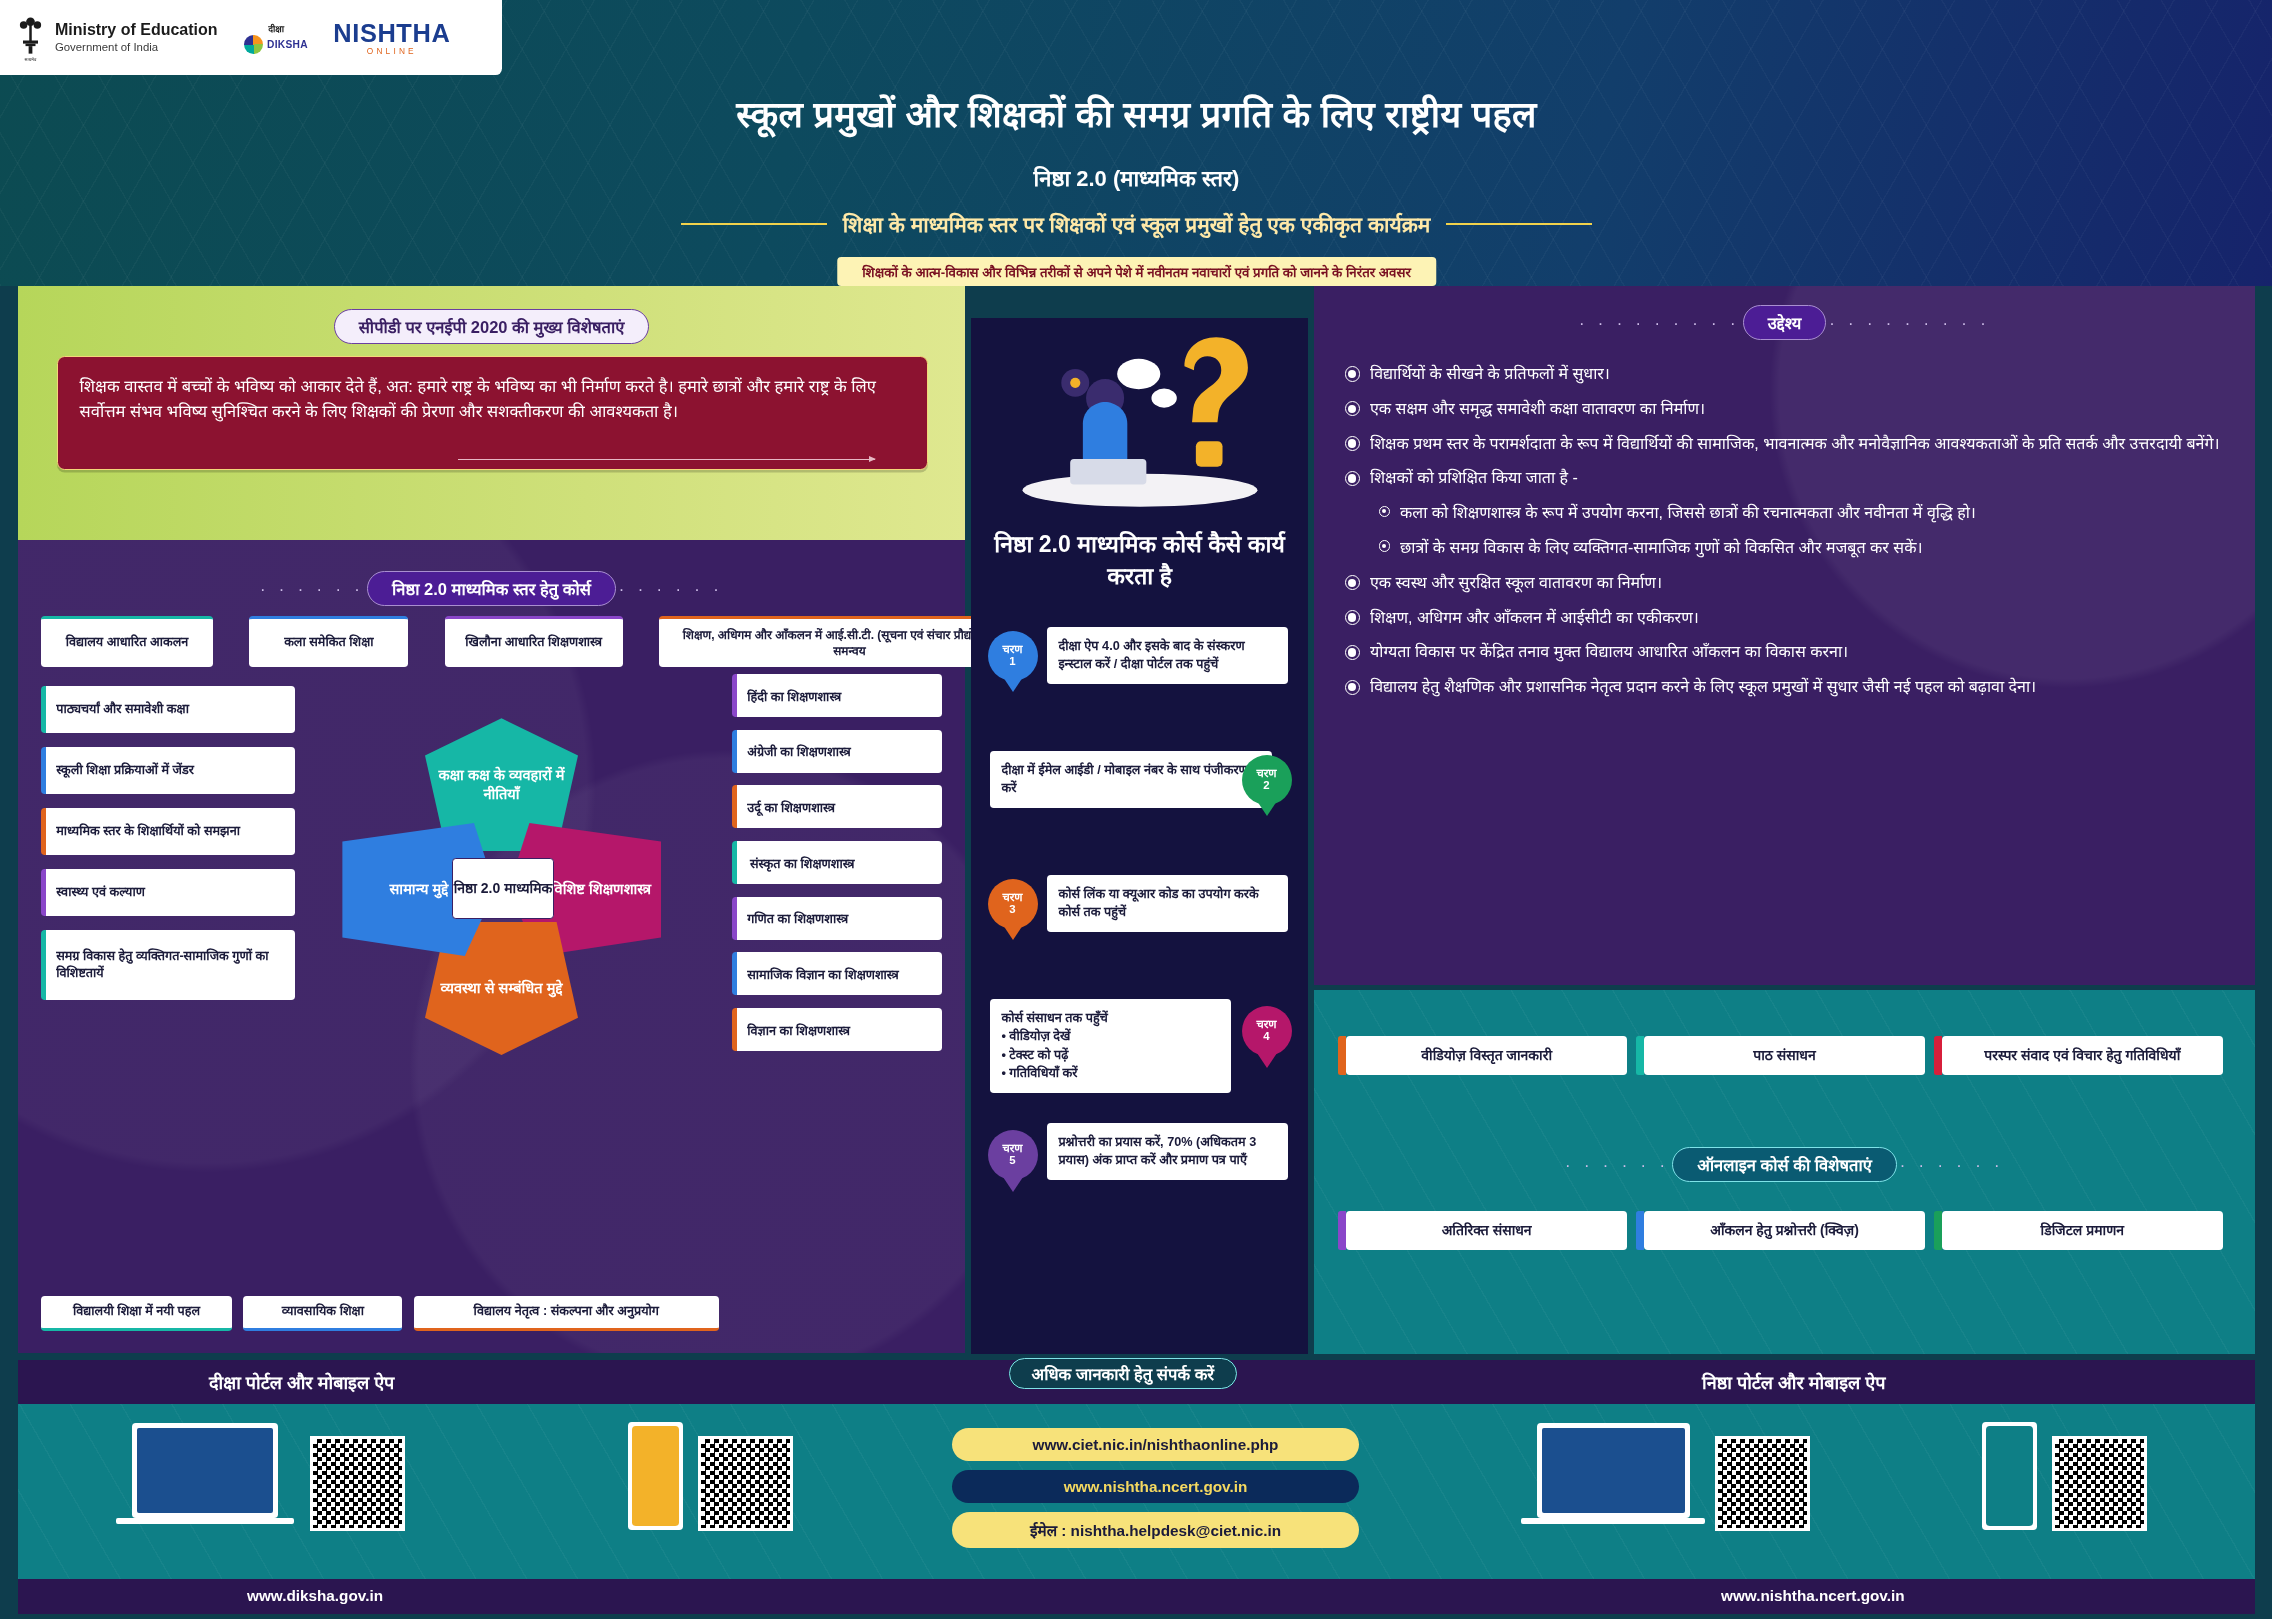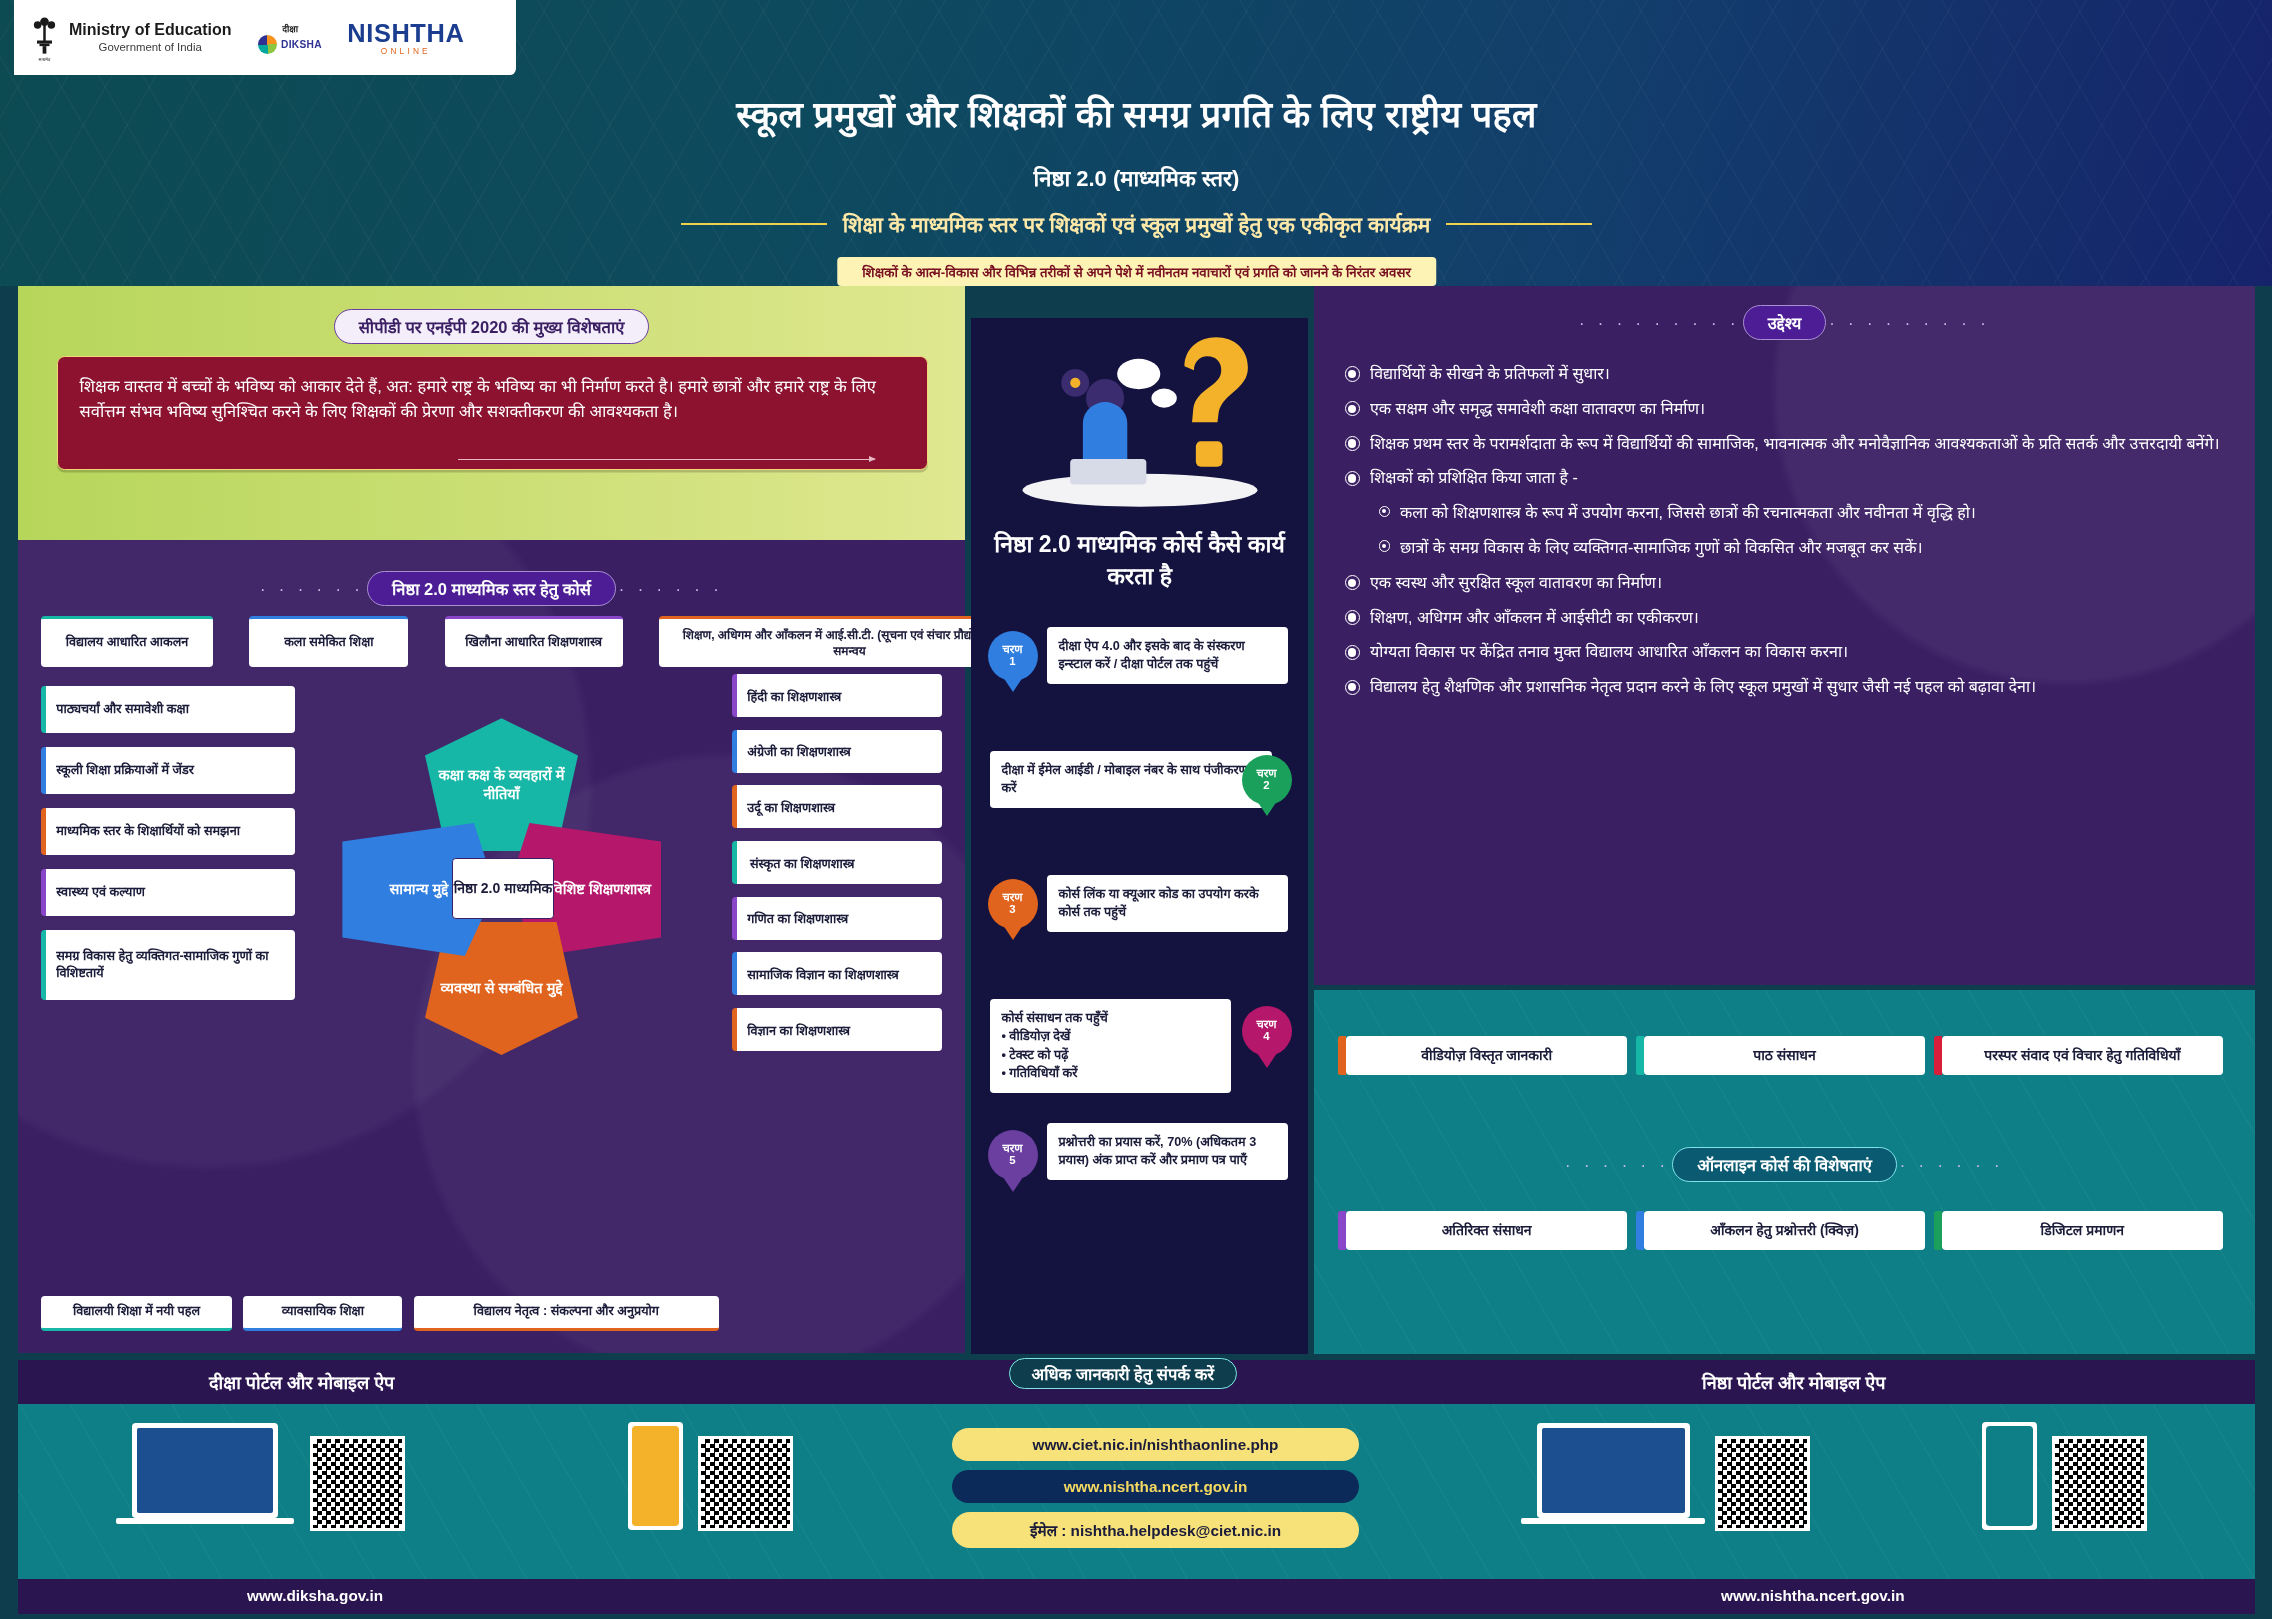--- a/index.html
+++ b/index.html
@@ -17,24 +17,23 @@
     position: absolute; left:0; top:0; width:100%; height:286px;
     background: linear-gradient(100deg,#0c4b52 0%, #0d4a5e 35%, #123e6b 70%, #16236b 100%);
   }
   .header-bar::before{
     content:""; position:absolute; inset:0;
     background-image:
       repeating-linear-gradient(60deg, rgba(255,255,255,.03) 0 1.3px, transparent 1.3px 38px),
       repeating-linear-gradient(-60deg, rgba(255,255,255,.03) 0 1.3px, transparent 1.3px 38px);
   }
   .logo-strip {
-    position:absolute; left:14px; top:0; width:502px; height:75px;
+    position:absolute; left:0; top:0; width:502px; height:75px;
     background:#ffffff; display:flex; align-items:center; padding-left:16.5px; gap:11.4px;
     border-bottom-right-radius:6.4px;
-    text-align:center;
   }
   .emblem { width:27px; height:50px; display:flex; align-items:center; justify-content:center;}
   .emblem svg{ width:27px; height:50px;}
   .moe-text{ line-height:1.25; }
   .moe-text .l1{ font-size:16px; font-weight:700; color:#1b1b1b;}
   .moe-text .l2{ font-size:11.4px; color:#3a3a3a;}
   .diksha-logo{ display:flex; flex-direction:column; align-items:center; margin-left:15.3px;}
   .diksha-logo .hindi{ font-size:9px; color:#222; font-weight:700;}
   .diksha-mark{ display:flex; align-items:center; gap:3.8px;}
   .diksha-dot{ width:19px;height:19px;border-radius:50%;

